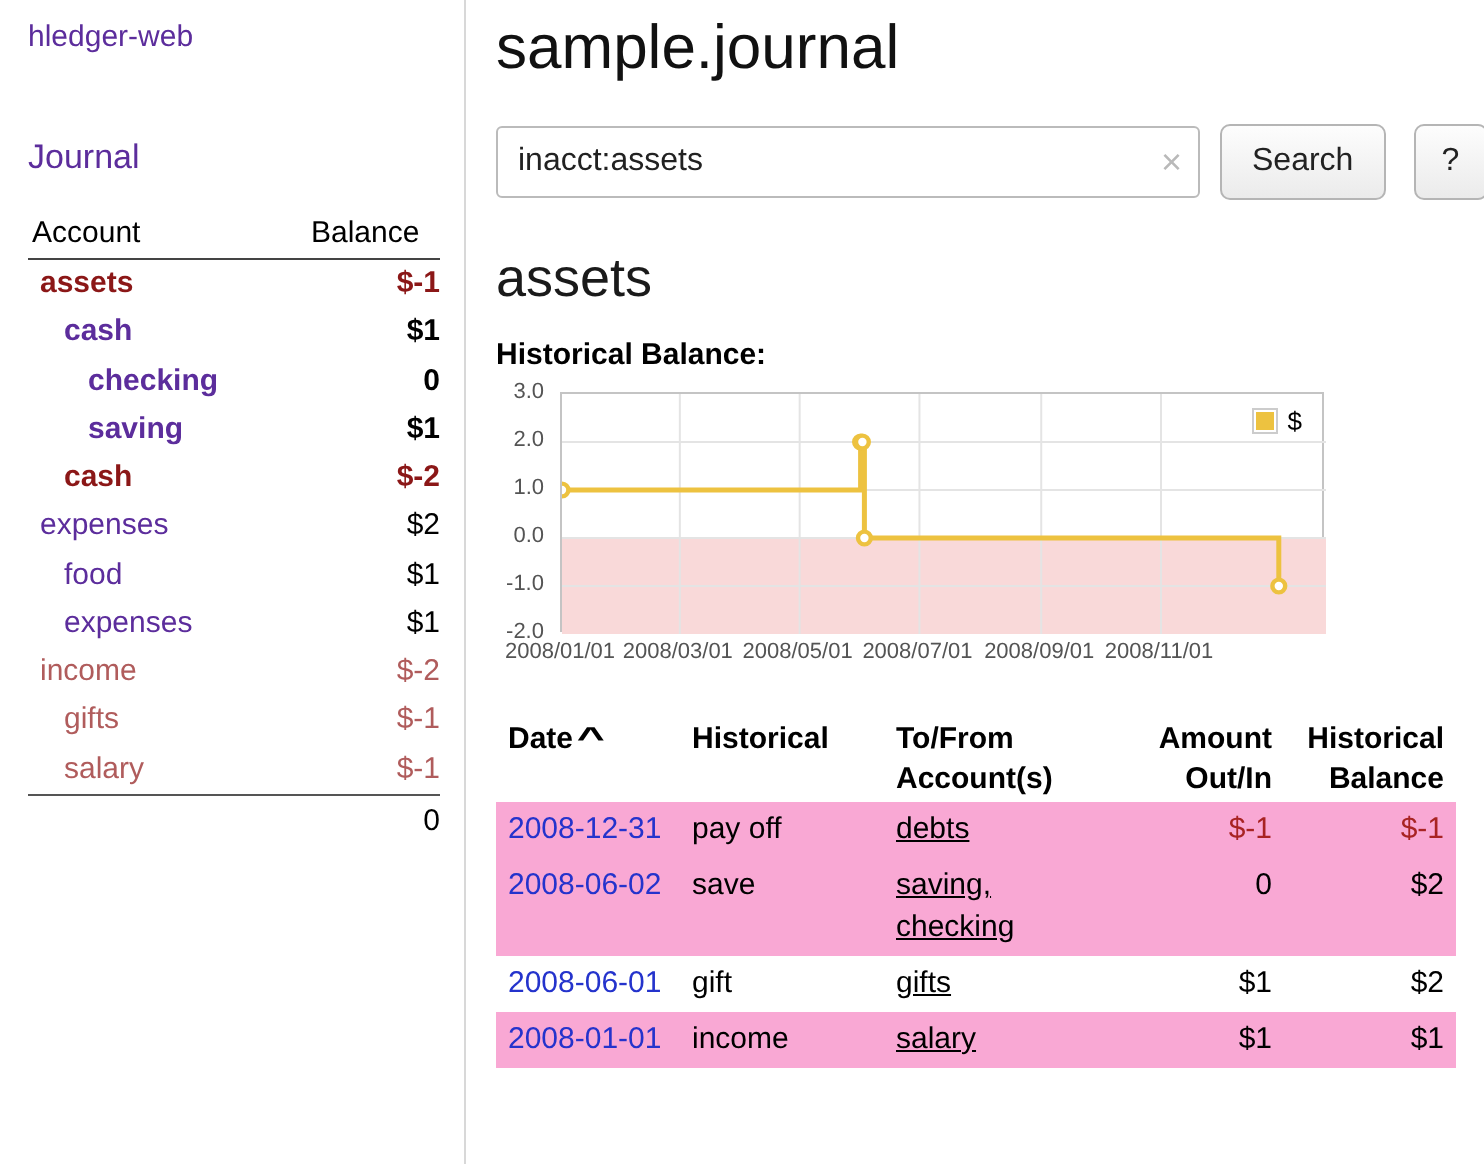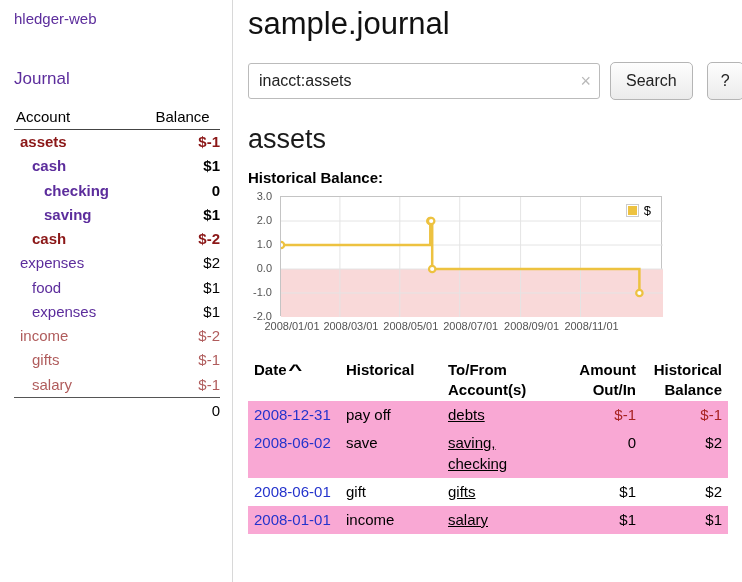--- a/index.html
+++ b/index.html
@@ -67,21 +67,21 @@
     font-size:11px; color:#545454;
   }
   .plot {
     position:absolute; left:32px; top:0; width:382px; height:120px;
     border:1px solid #c4c4c4; background:#fff;
   }
   .plot svg { position:absolute; left:0; top:0; }
   .xlabels { position:absolute; left:32px; top:124px; width:382px; height:16px; }
   .xtick {
     position:absolute; transform:translateX(-50%); white-space:nowrap;
-    font-size:11px; color:#545454;margin-left:12px;
+    font-size:11px; color:#545454;
   }
   .legend {
     position:absolute; top:4px; right:4px; display:flex; align-items:center;
     background:rgba(255,255,255,0.85); padding:2px 6px 2px 3px; font-size:13px;
   }
   .swatch {
     width:13px; height:13px; background:#edc240;
     border:1px solid #ccc; box-shadow:inset 0 0 0 1px #fff; margin-right:5px;
   }
 

